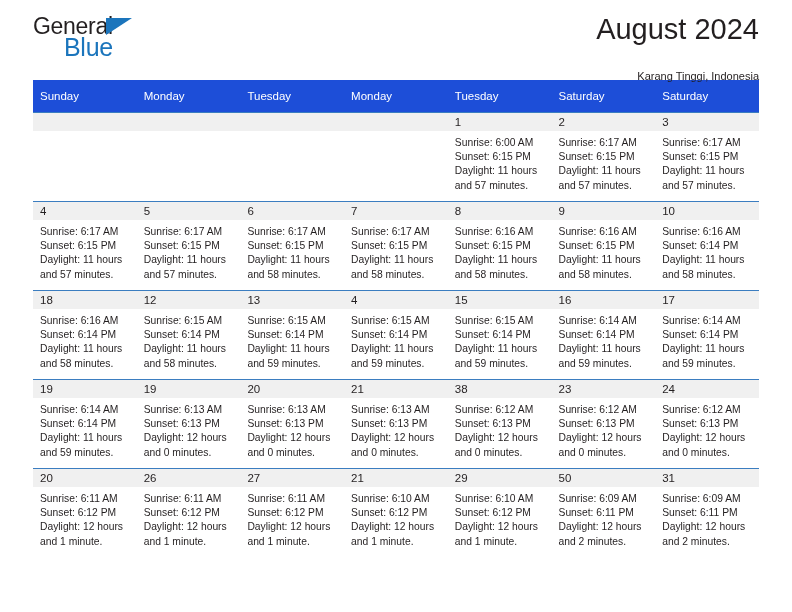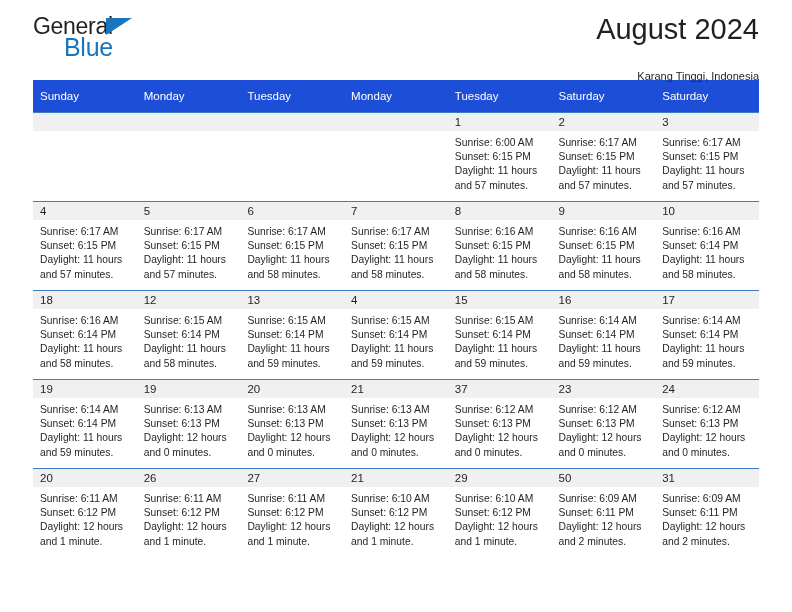--- a/index.html
+++ b/index.html
@@ -429,21 +429,21 @@
               <div class="cell-body">
                 <div class="cell-line">Sunrise: 6:13 AM</div>
                 <div class="cell-line">Sunset: 6:13 PM</div>
                 <div class="cell-line">Daylight: 12 hours</div>
                 <div class="cell-line">and 0 minutes.</div>
               </div>
             </div>
           </td>
           <td>
             <div class="daycell">
-              <div class="daynum-band">37</div>
+              <div class="daynum-band">38</div>
               <div class="cell-body">
                 <div class="cell-line">Sunrise: 6:12 AM</div>
                 <div class="cell-line">Sunset: 6:13 PM</div>
                 <div class="cell-line">Daylight: 12 hours</div>
                 <div class="cell-line">and 0 minutes.</div>
               </div>
             </div>
           </td>
           <td>
             <div class="daycell">

